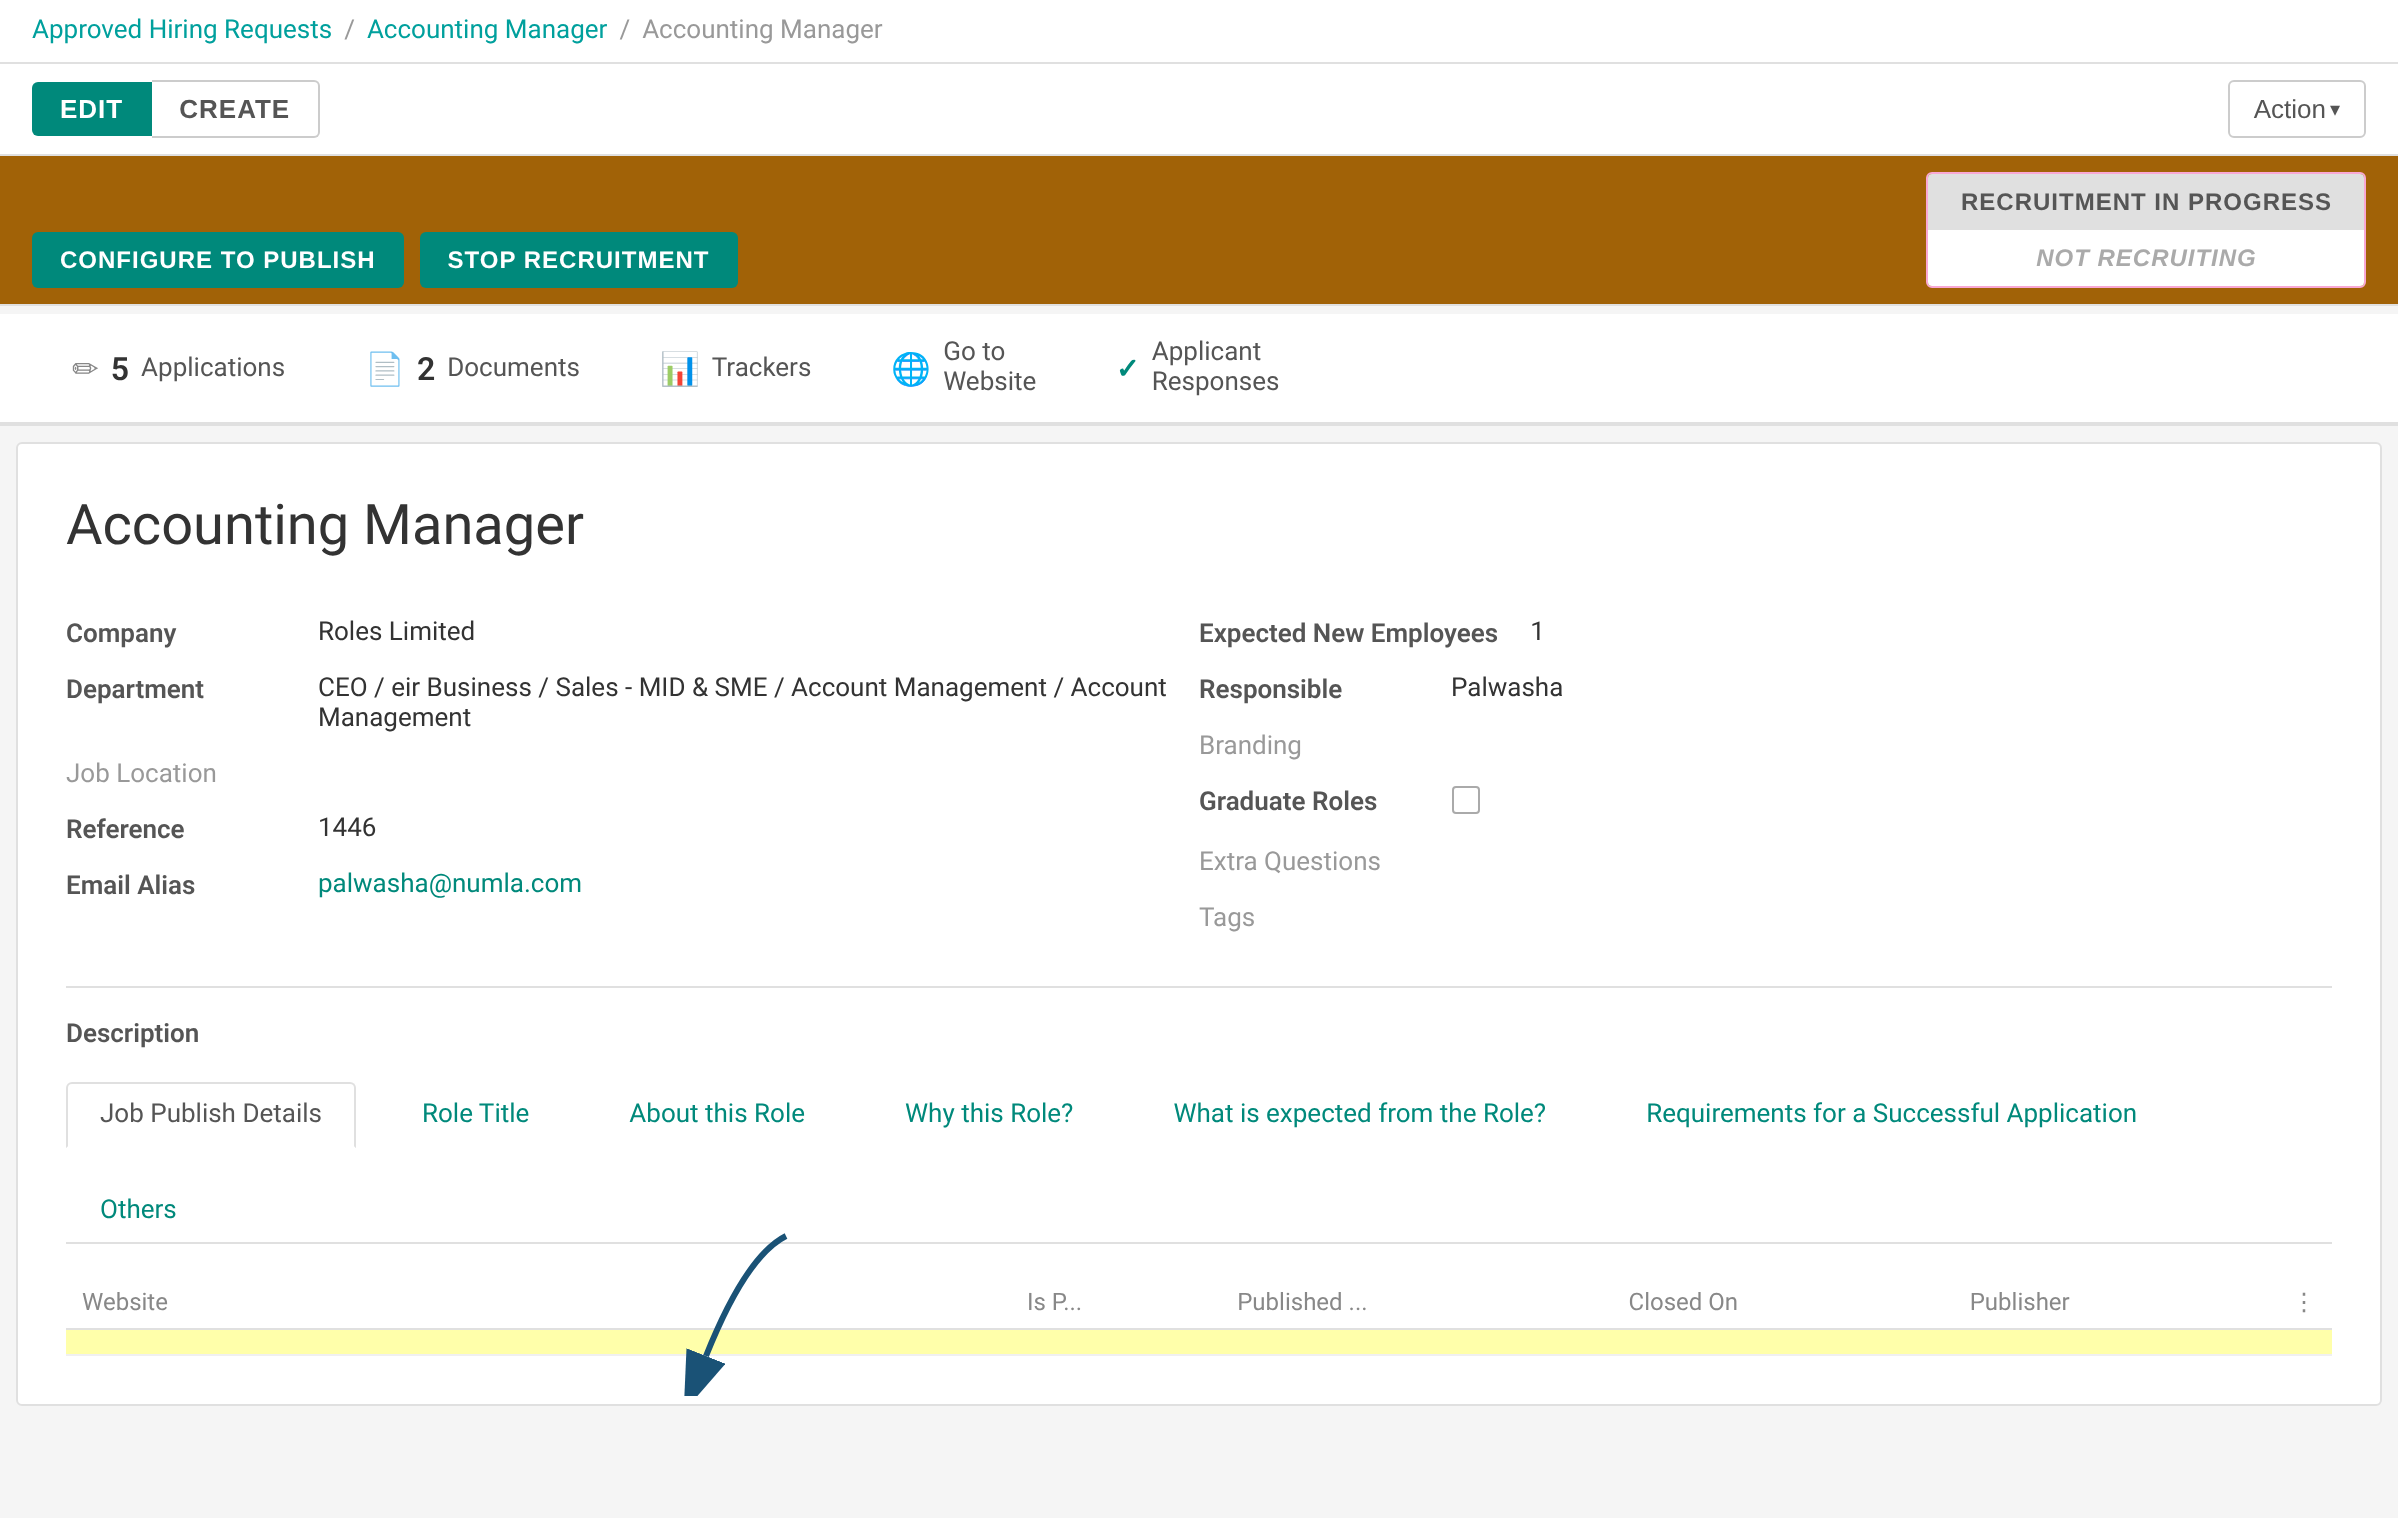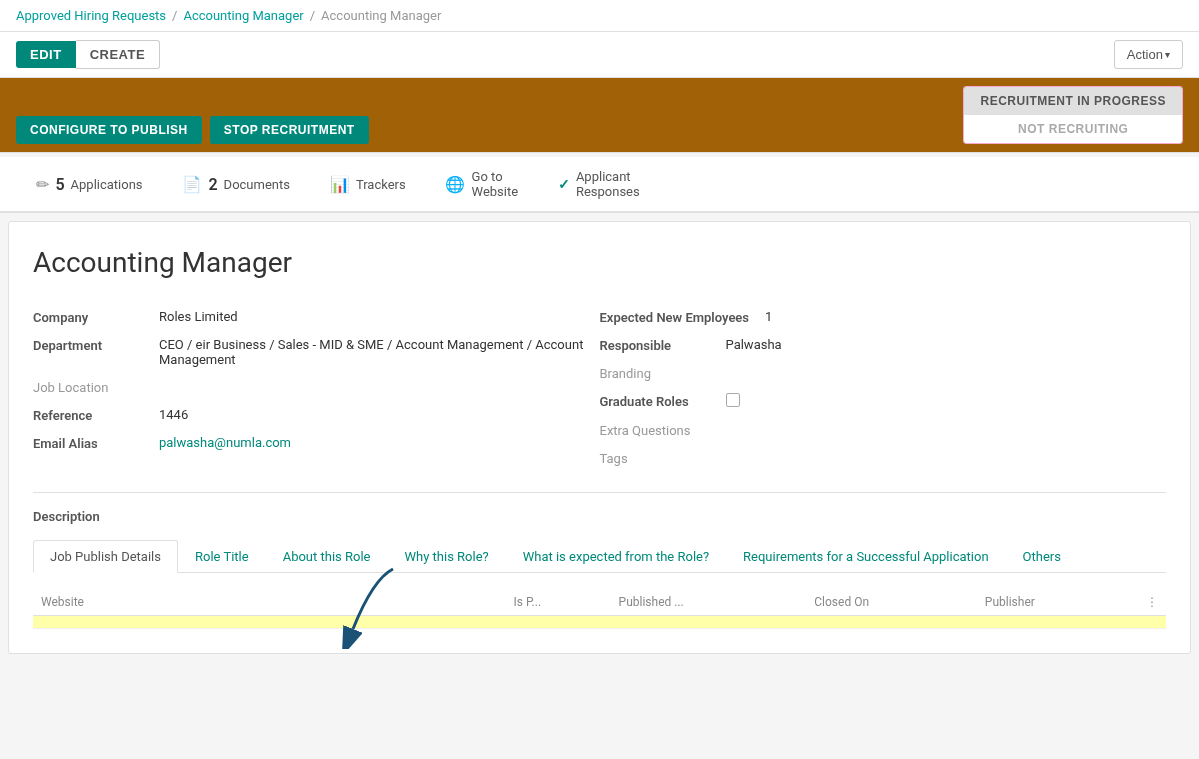--- a/index.html
+++ b/index.html
@@ -107,21 +107,21 @@
     .status-btn {
       padding: 7px 16px;
       font-size: 12px;
       font-weight: 600;
       cursor: pointer;
       border: none;
       text-transform: uppercase;
       letter-spacing: 0.5px;
     }
     .status-btn.active { background: #e0e0e0; color: #555; }
-    .status-btn.inactive { background: #fff; color: #aaa; }
+    .status-btn.inactive { background: #fff; color: #aaa; font-style: italic; }
 
     
     .tabs-row {
       background: #fff;
       border-bottom: 2px solid #e0e0e0;
       display: flex;
       align-items: stretch;
       padding: 0 16px;
       margin-top: 4px;
     }
@@ -206,21 +206,21 @@
       color: #555;
       font-size: 13px;
       margin-bottom: 16px;
       margin-top: 16px;
     }
 
     
     .desc-tabs {
       display: flex;
       flex-wrap: wrap;
-      gap: 0;
+      gap: 16px;
       border-bottom: 1px solid #e0e0e0;
       margin-bottom: 16px;
     }
     .desc-tab {
       padding: 8px 16px;
       font-size: 13px;
       cursor: pointer;
       color: #00897b;
       border: 1px solid transparent;
       border-radius: 3px 3px 0 0;

